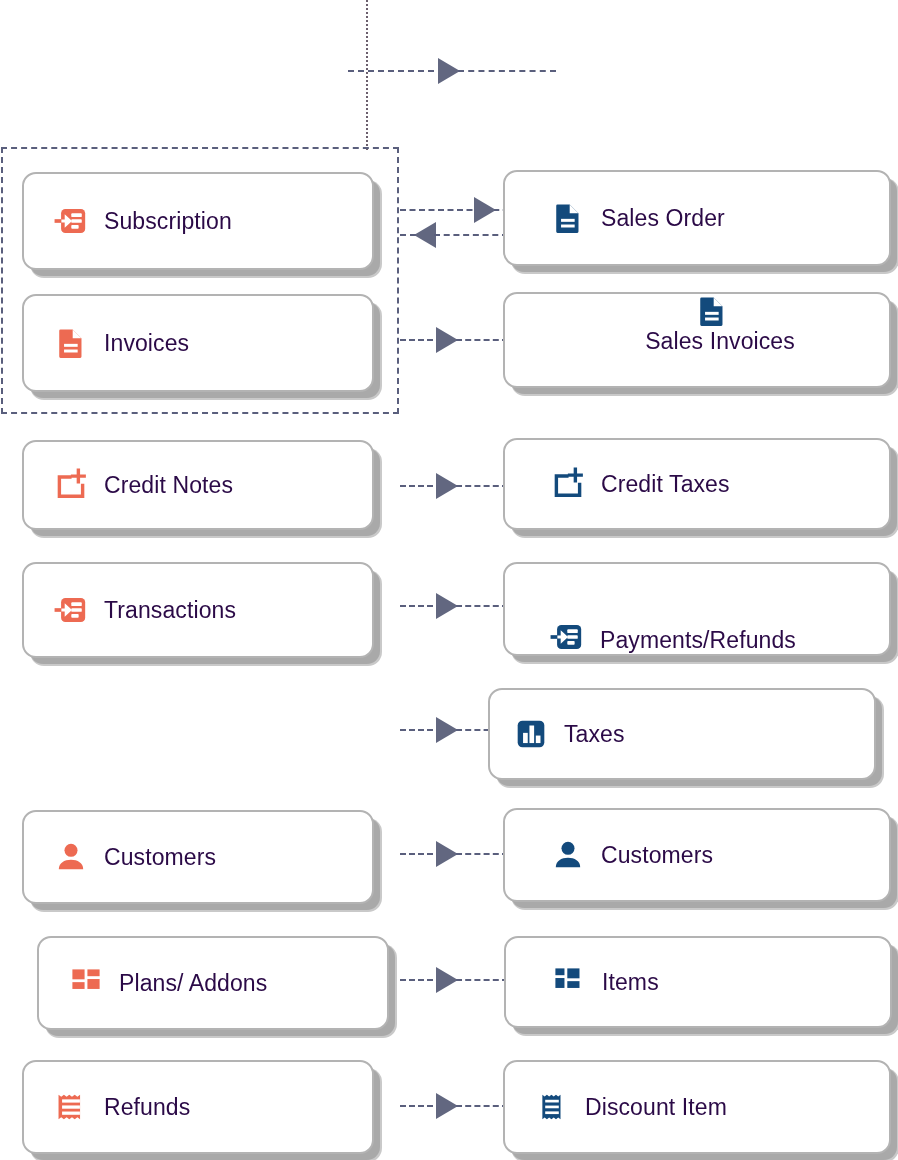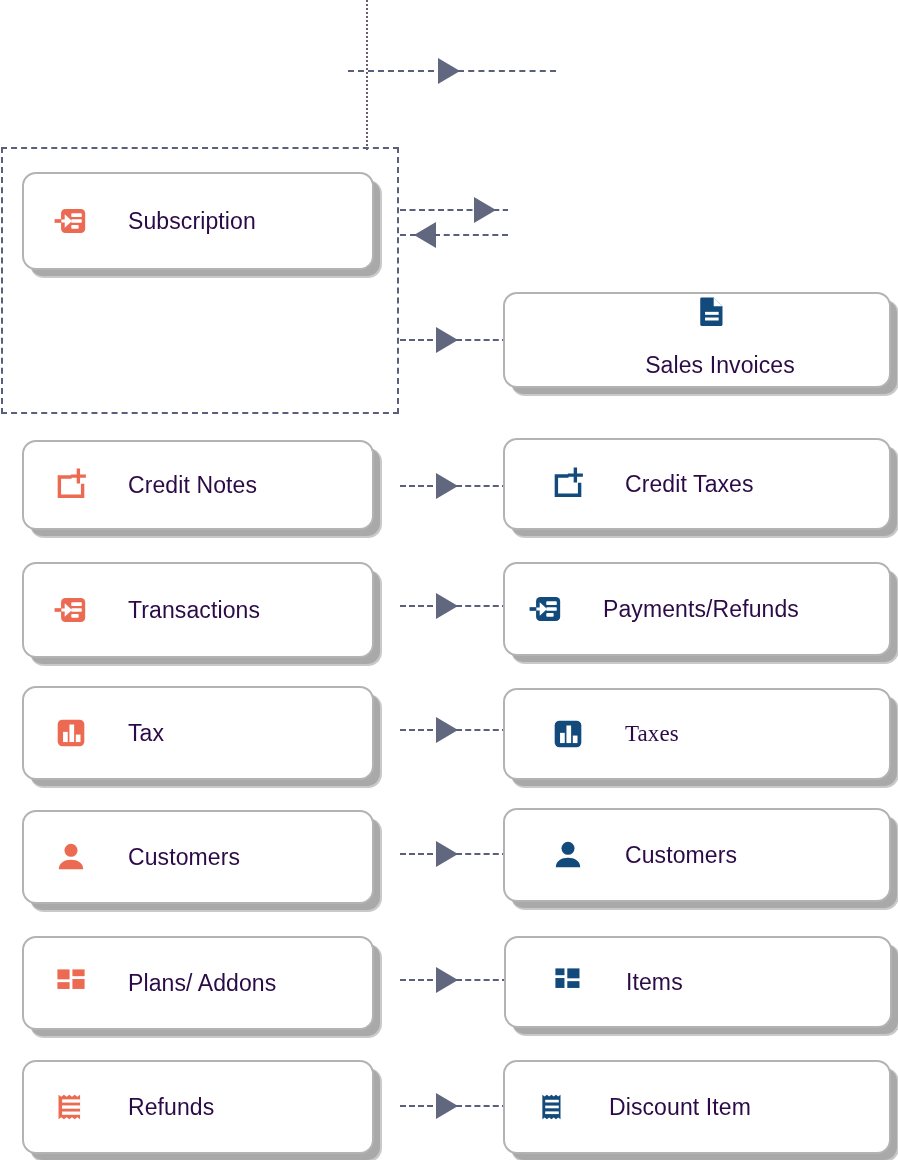--- a/index.html
+++ b/index.html
@@ -21,21 +21,20 @@
   .card {
     position: absolute;
     box-sizing: border-box;
     background: #ffffff;
     border: 2px solid #b3b3b3;
     border-radius: 14px;
     box-shadow: 7px 7px 0 -1px #a9a9a9, 8px 8px 0 0px #c9c9c9;
     display: flex;
     align-items: center;
     padding-left: 30px;
-    gap: 24px;
   }
   .card .ico {
     flex: 0 0 auto;
     width: 34px;
     height: 34px;
     margin-right: 16px;
     display: block;
   }
   .card .lbl {
     font-size: 23px;
@@ -129,20 +128,31 @@
         <rect x="12.2" y="6.6" width="7.4" height="2.6" rx="0.6" fill="#ffffff"></rect>
         <rect x="12.2" y="10.7" width="7.4" height="2.6" rx="0.6" fill="#ffffff"></rect>
         <rect x="12.2" y="14.8" width="5.2" height="2.6" rx="0.6" fill="#ffffff"></rect>
         <rect x="0.4" y="10.7" width="8.4" height="2.6" fill="#ED6A52"></rect>
         <path d="M5.2 12 L10.6 12 M8.6 9.6 L11.2 12 L8.6 14.4 Z" stroke="#ffffff" stroke-width="2.1" fill="#ffffff"></path>
       </svg>
     </span>
     <span class="lbl">Subscription</span>
   </div>
 
+  <div class="card" style="left:22px; top:294px; width:352px; height:98px;">
+    <span class="ico">
+      <svg viewBox="0 0 24 24" width="34" height="34" aria-hidden="true">
+        <path d="M4.6 2.4 h8.6 l6.2 6.2 v13 a0.9 0.9 0 0 1 -0.9 0.9 h-13.9 a0.9 0.9 0 0 1 -0.9 -0.9 v-18.3 a0.9 0.9 0 0 1 0.9 -0.9 z" fill="#ED6A52"></path>
+        <path d="M13.2 2.4 v6.2 h6.2 z" fill="#ffffff"></path>
+        <rect x="7.1" y="12.6" width="9.6" height="2.1" fill="#ffffff"></rect>
+        <rect x="7.1" y="16.6" width="9.6" height="2.1" fill="#ffffff"></rect>
+      </svg>
+    </span>
+    <span class="lbl">Invoices</span>
+  </div>
 
   <div class="card" style="left:22px; top:562px; width:352px; height:96px;">
     <span class="ico">
       <svg viewBox="0 0 24 24" width="34" height="34" aria-hidden="true">
         <rect x="5" y="3.5" width="17" height="17" rx="3" fill="#ED6A52"></rect>
         <rect x="12.2" y="6.6" width="7.4" height="2.6" rx="0.6" fill="#ffffff"></rect>
         <rect x="12.2" y="10.7" width="7.4" height="2.6" rx="0.6" fill="#ffffff"></rect>
         <rect x="12.2" y="14.8" width="5.2" height="2.6" rx="0.6" fill="#ffffff"></rect>
         <rect x="0.4" y="10.7" width="8.4" height="2.6" fill="#ED6A52"></rect>
         <path d="M5.2 12 L10.6 12 M8.6 9.6 L11.2 12 L8.6 14.4 Z" stroke="#ffffff" stroke-width="2.1" fill="#ffffff"></path>
@@ -154,43 +164,32 @@
   <div class="card" style="left:22px; top:440px; width:352px; height:90px;">
     <span class="ico">
       <svg viewBox="0 0 24 24" width="34" height="34" aria-hidden="true">
         <path d="M20.2 12.3 v7.6 h-16.4 v-13.6 h7.4" fill="none" stroke="#ED6A52" stroke-width="2.4" stroke-linecap="square"></path>
         <path d="M17.2 1.6 v8.2 M13.1 5.7 h8.2" stroke="#ED6A52" stroke-width="2.4" stroke-linecap="square"></path>
       </svg>
     </span>
     <span class="lbl">Credit Notes</span>
   </div>
 
-  <div class="card" style="left:22px; top:686px; width:352px; height:94px;">
-    <span class="ico">
-      <svg viewBox="0 0 24 24" width="34" height="34" aria-hidden="true">
-        <rect x="2.6" y="2.6" width="18.8" height="18.8" rx="3.4" fill="#ED6A52"></rect>
-        <rect x="6.4" y="11.2" width="3.3" height="7.2" fill="#ffffff"></rect>
-        <rect x="10.9" y="6.0" width="3.3" height="12.4" fill="#ffffff"></rect>
-        <rect x="15.4" y="13.1" width="3.3" height="5.3" fill="#ffffff"></rect>
-      </svg>
-    </span>
-    <span class="lbl">Tax</span>
-  </div>
 
   <div class="card" style="left:22px; top:810px; width:352px; height:94px;">
     <span class="ico">
       <svg viewBox="0 0 24 24" width="34" height="34" aria-hidden="true">
         <circle cx="12" cy="7.3" r="4.6" fill="#ED6A52"></circle>
         <path d="M3.4 20.6 c0-4.3 3.9-6.6 8.6-6.6 s8.6 2.3 8.6 6.6 z" fill="#ED6A52"></path>
       </svg>
     </span>
     <span class="lbl">Customers</span>
   </div>
 
-  <div class="card" style="left:22px; top:936px; width:352px; height:94px;">
+  <div class="card" style="left:37px; top:936px; width:352px; height:94px;">
     <span class="ico">
       <svg viewBox="0 0 24 24" width="34" height="34" aria-hidden="true">
         <rect x="2.4" y="2.4" width="8.6" height="7.0" fill="#ED6A52"></rect>
         <rect x="13.0" y="2.4" width="8.6" height="4.8" fill="#ED6A52"></rect>
         <rect x="2.4" y="11.4" width="8.6" height="4.8" fill="#ED6A52"></rect>
         <rect x="13.0" y="9.2" width="8.6" height="7.0" fill="#ED6A52"></rect>
       </svg>
     </span>
     <span class="lbl">Plans/ Addons</span>
   </div>
@@ -200,58 +199,69 @@
       <svg viewBox="0 0 24 24" width="34" height="34" aria-hidden="true">
         <path d="M3.2 3.3 l1.9 1.5 l1.9-1.5 l1.9 1.5 l1.9-1.5 l1.9 1.5 l1.9-1.5 l1.9 1.5 l1.9-1.5 v17.4 l-1.9-1.5 l-1.9 1.5 l-1.9-1.5 l-1.9 1.5 l-1.9-1.5 l-1.9 1.5 l-1.9-1.5 l-1.9 1.5 z" fill="#ED6A52"></path>
         <rect x="5.7" y="6.6" width="12.6" height="2.3" fill="#ffffff"></rect>
         <rect x="5.7" y="10.9" width="12.6" height="2.3" fill="#ffffff"></rect>
         <rect x="5.7" y="15.2" width="12.6" height="2.3" fill="#ffffff"></rect>
       </svg>
     </span>
     <span class="lbl">Refunds</span>
   </div>
 
-
-  <div class="card" style="left:503px; top:292px; width:388px; height:96px; padding-left:46px;flex-direction:column;">
+  <div class="card" style="left:503px; top:170px; width:388px; height:96px; padding-left:46px;">
     <span class="ico">
       <svg viewBox="0 0 24 24" width="34" height="34" aria-hidden="true">
         <path d="M4.6 2.4 h8.6 l6.2 6.2 v13 a0.9 0.9 0 0 1 -0.9 0.9 h-13.9 a0.9 0.9 0 0 1 -0.9 -0.9 v-18.3 a0.9 0.9 0 0 1 0.9 -0.9 z" fill="#134A7C"></path>
         <path d="M13.2 2.4 v6.2 h6.2 z" fill="#ffffff"></path>
         <rect x="7.1" y="12.6" width="9.6" height="2.1" fill="#ffffff"></rect>
         <rect x="7.1" y="16.6" width="9.6" height="2.1" fill="#ffffff"></rect>
       </svg>
     </span>
+    <span class="lbl">Sales Order</span>
+  </div>
+
+  <div class="card" style="left:503px; top:292px; width:388px; height:96px; padding-left:46px;flex-direction:column;">
+    <span class="ico">
+      <svg viewBox="0 0 24 24" width="34" height="34" aria-hidden="true">
+        <path d="M4.6 2.4 h8.6 l6.2 6.2 v13 a0.9 0.9 0 0 1 -0.9 0.9 h-13.9 a0.9 0.9 0 0 1 -0.9 -0.9 v-18.3 a0.9 0.9 0 0 1 0.9 -0.9 z" fill="#134A7C"></path>
+        <path d="M13.2 2.4 v6.2 h6.2 z" fill="#ffffff"></path>
+        <rect x="7.1" y="12.6" width="9.6" height="2.1" fill="#ffffff"></rect>
+        <rect x="7.1" y="16.6" width="9.6" height="2.1" fill="#ffffff"></rect>
+      </svg>
+    </span>
     <span class="lbl">Sales Invoices</span>
   </div>
 
   <div class="card" style="left:503px; top:438px; width:388px; height:92px; padding-left:46px;">
     <span class="ico">
       <svg viewBox="0 0 24 24" width="34" height="34" aria-hidden="true">
         <path d="M20.2 12.3 v7.6 h-16.4 v-13.6 h7.4" fill="none" stroke="#134A7C" stroke-width="2.4" stroke-linecap="square"></path>
         <path d="M17.2 1.6 v8.2 M13.1 5.7 h8.2" stroke="#134A7C" stroke-width="2.4" stroke-linecap="square"></path>
       </svg>
     </span>
     <span class="lbl">Credit Taxes</span>
   </div>
 
-  <div class="card" style="left:503px; top:562px; width:388px; height:94px; padding-left:24px;">
+  <div class="card" style="left:503px; top:562px; width:388px; height:94px; padding-left:45px;align-items:flex-end;">
     <span class="ico">
       <svg viewBox="0 0 24 24" width="34" height="34" aria-hidden="true">
         <rect x="5" y="3.5" width="17" height="17" rx="3" fill="#134A7C"></rect>
         <rect x="12.2" y="6.6" width="7.4" height="2.6" rx="0.6" fill="#ffffff"></rect>
         <rect x="12.2" y="10.7" width="7.4" height="2.6" rx="0.6" fill="#ffffff"></rect>
         <rect x="12.2" y="14.8" width="5.2" height="2.6" rx="0.6" fill="#ffffff"></rect>
         <rect x="0.4" y="10.7" width="8.4" height="2.6" fill="#134A7C"></rect>
         <path d="M5.2 12 L10.6 12 M8.6 9.6 L11.2 12 L8.6 14.4 Z" stroke="#ffffff" stroke-width="2.1" fill="#ffffff"></path>
       </svg>
     </span>
     <span class="lbl">Payments/Refunds</span>
   </div>
 
-  <div class="card" style="left:503px; top:688px; width:388px; height:92px; padding-left:46px;font-family:Liberation Serif, serif;">
+  <div class="card" style="left:488px; top:688px; width:388px; height:92px; padding-left:24px;">
     <span class="ico">
       <svg viewBox="0 0 24 24" width="34" height="34" aria-hidden="true">
         <rect x="2.6" y="2.6" width="18.8" height="18.8" rx="3.4" fill="#134A7C"></rect>
         <rect x="6.4" y="11.2" width="3.3" height="7.2" fill="#ffffff"></rect>
         <rect x="10.9" y="6.0" width="3.3" height="12.4" fill="#ffffff"></rect>
         <rect x="15.4" y="13.1" width="3.3" height="5.3" fill="#ffffff"></rect>
       </svg>
     </span>
     <span class="lbl">Taxes</span>
   </div>

